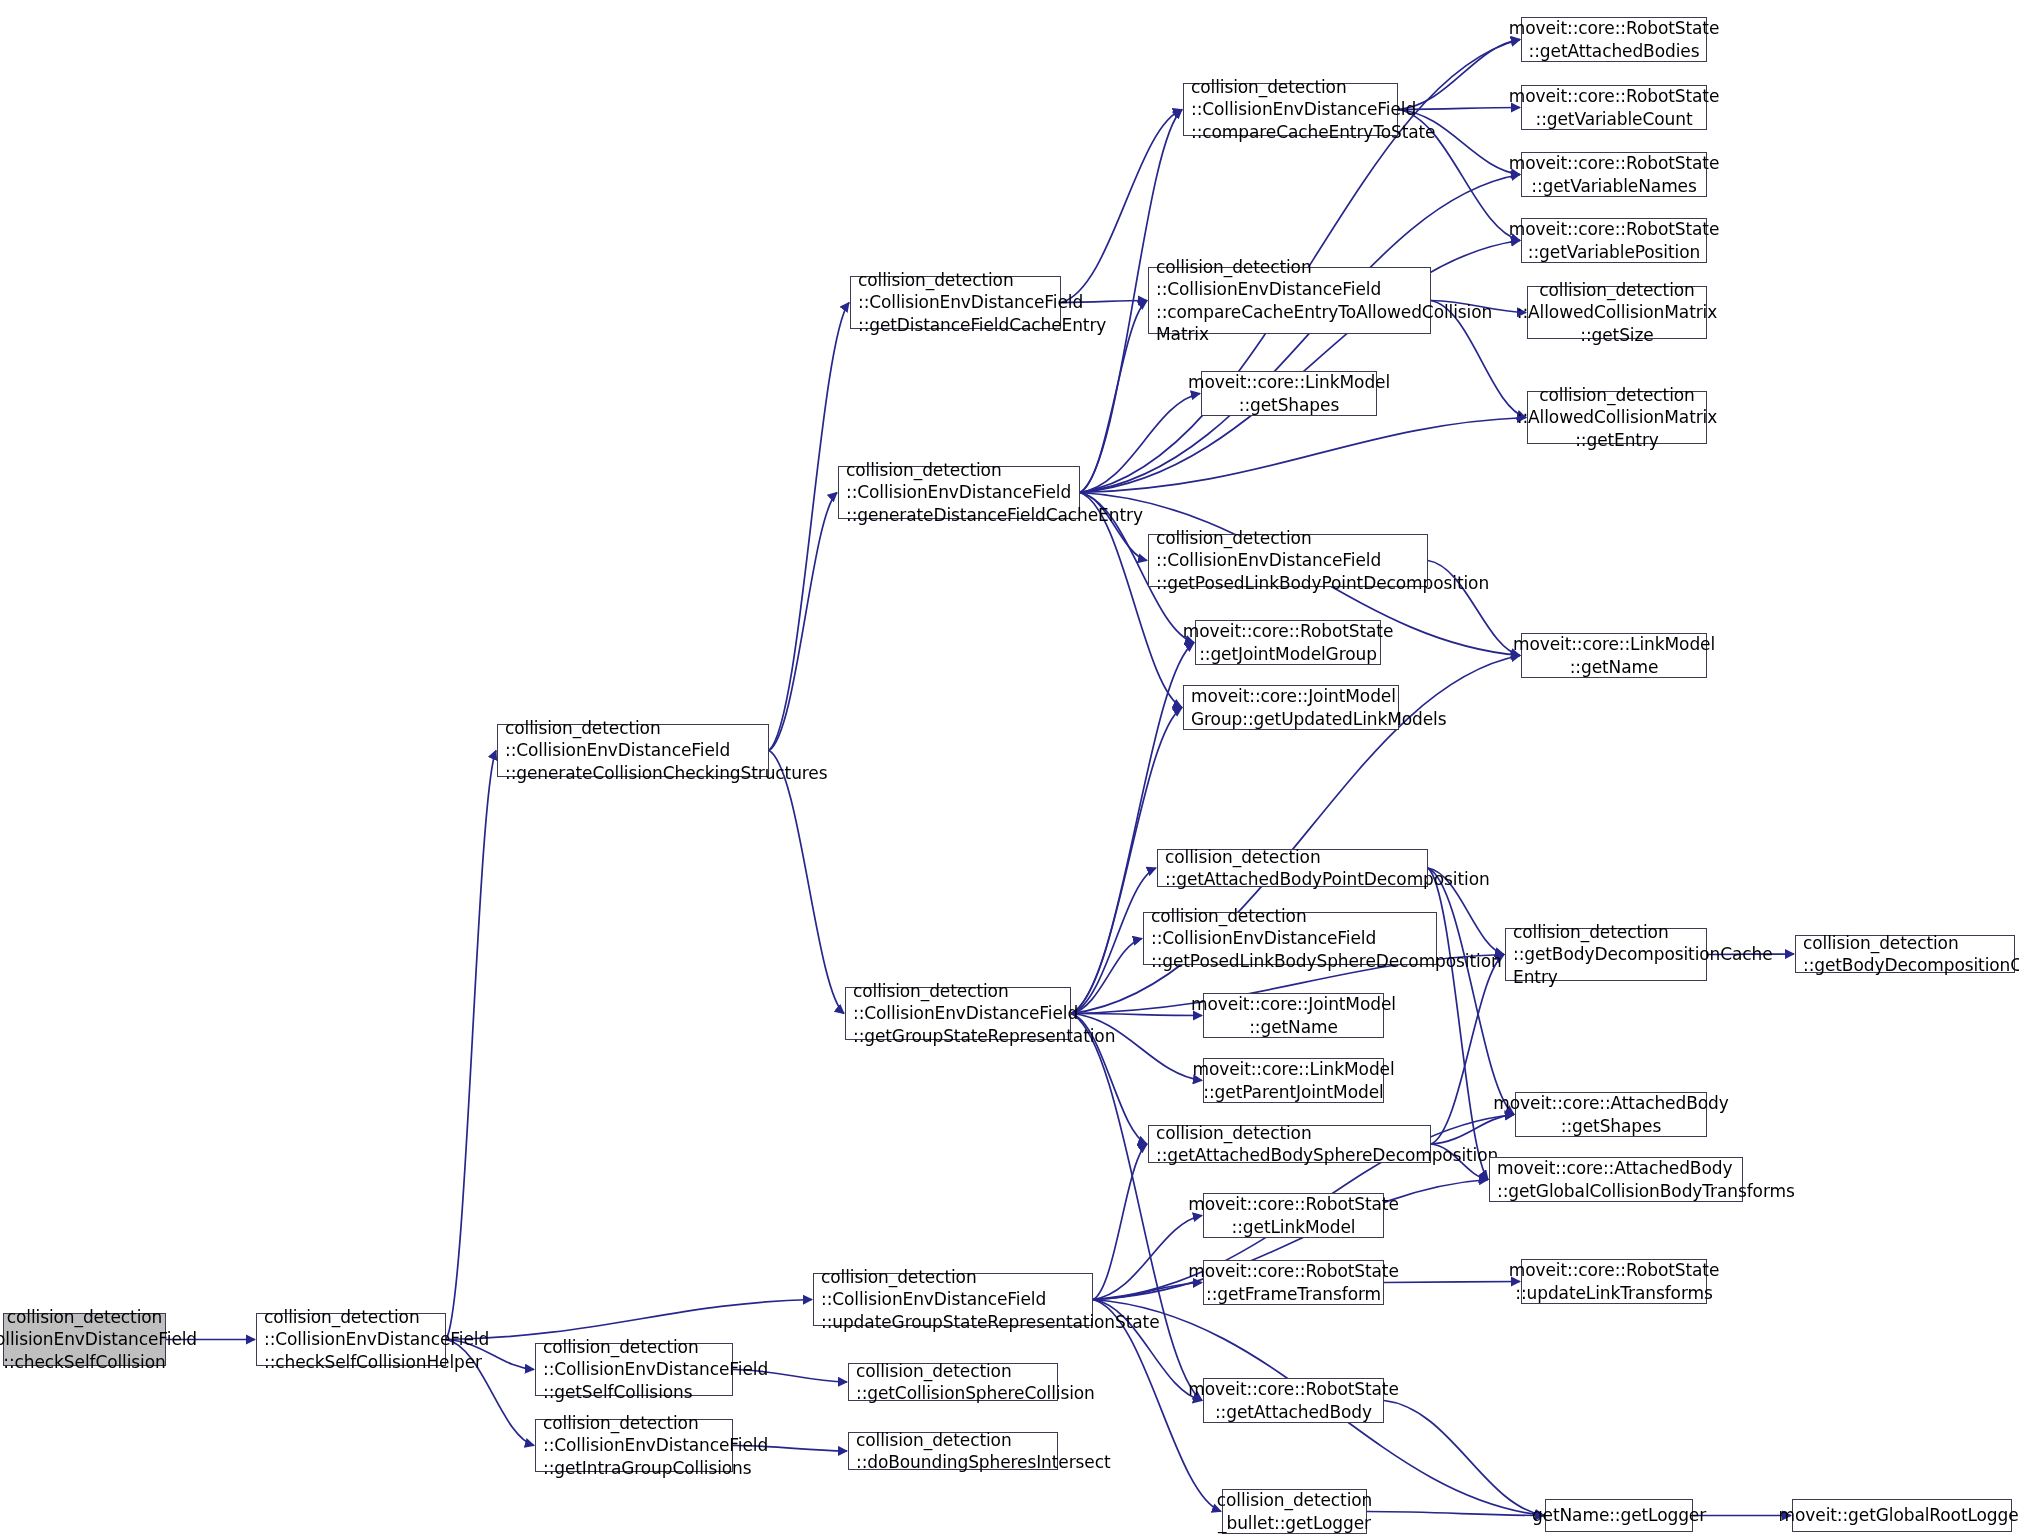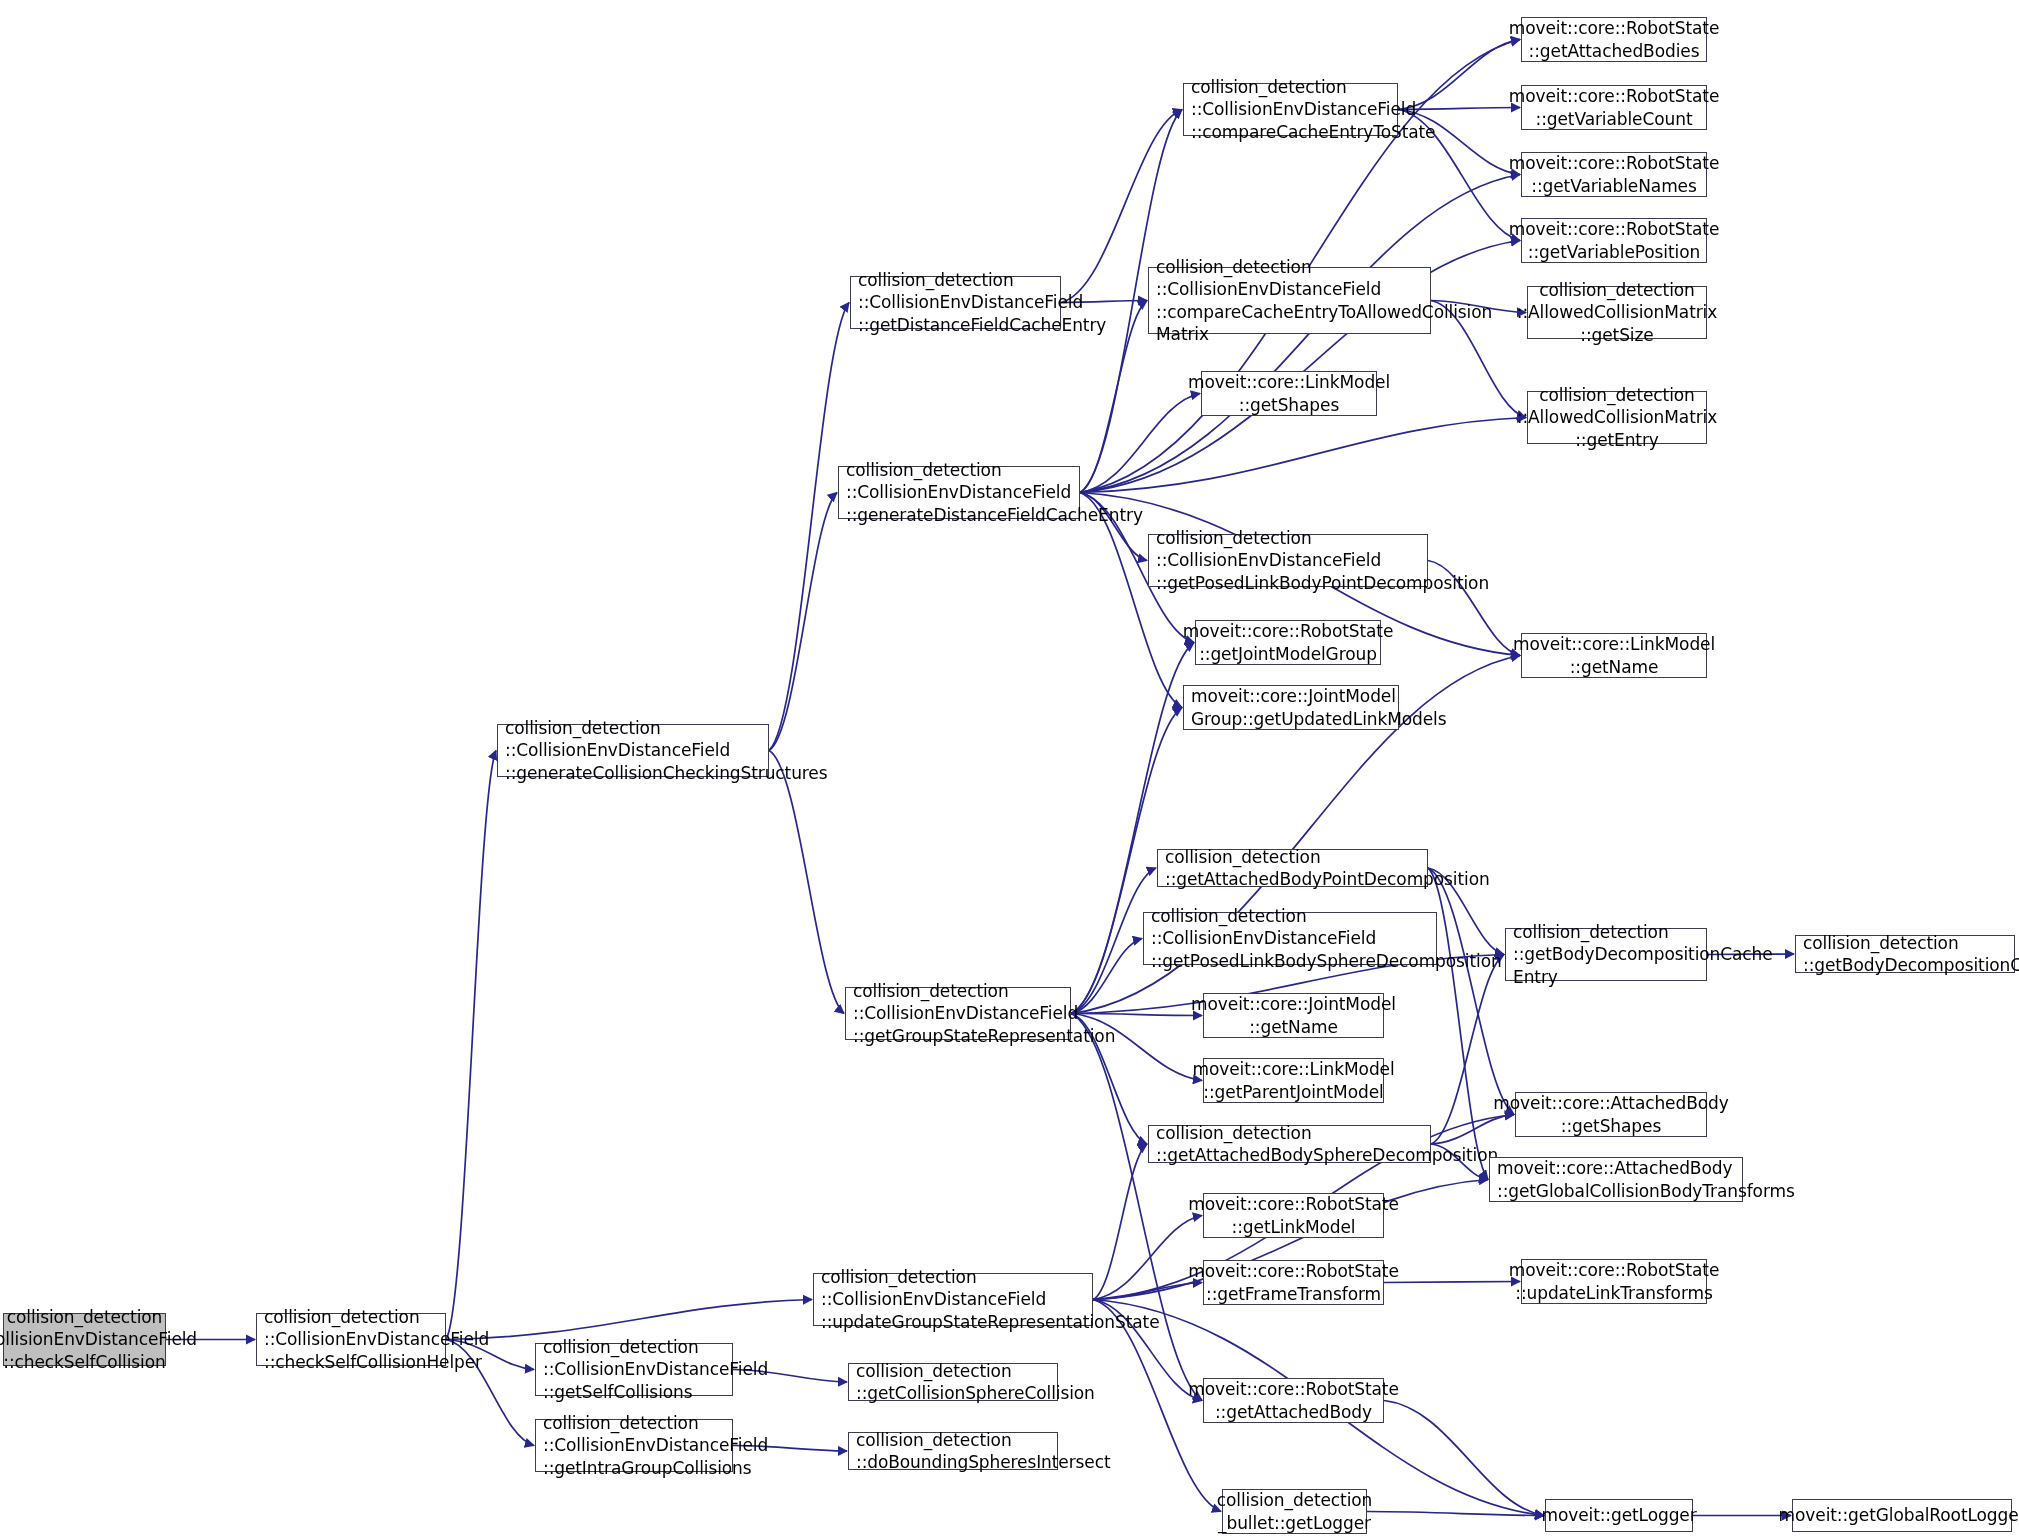--- a/index.html
+++ b/index.html
@@ -207,16 +207,16 @@
 ::getBodyDecompositionCache
 Entry</div>
       <div class="node leftalign" style="left: 1795px; top: 935px; width: 220px; height: 38px;">collision_detection
 ::getBodyDecompositionCache</div>
       <div class="node" style="left: 1515px; top: 1092px; width: 192px; height: 45px;">moveit::core::AttachedBody
 ::getShapes</div>
       <div class="node leftalign" style="left: 1489px; top: 1157px; width: 254px; height: 45px;">moveit::core::AttachedBody
 ::getGlobalCollisionBodyTransforms</div>
       <div class="node" style="left: 1521px; top: 1259px; width: 186px; height: 45px;">moveit::core::RobotState
 ::updateLinkTransforms</div>
-      <div class="node" style="left: 1545px; top: 1499px; width: 148px; height: 33px;">moveit::getLogger</div>
+      <div class="node" style="left: 1545px; top: 1499px; width: 148px; height: 33px;">getName::getLogger</div>
       <div class="node" style="left: 1792px; top: 1499px; width: 220px; height: 33px;">moveit::getGlobalRootLogger</div>
     </div>
 </div>
 
 </body></html>

